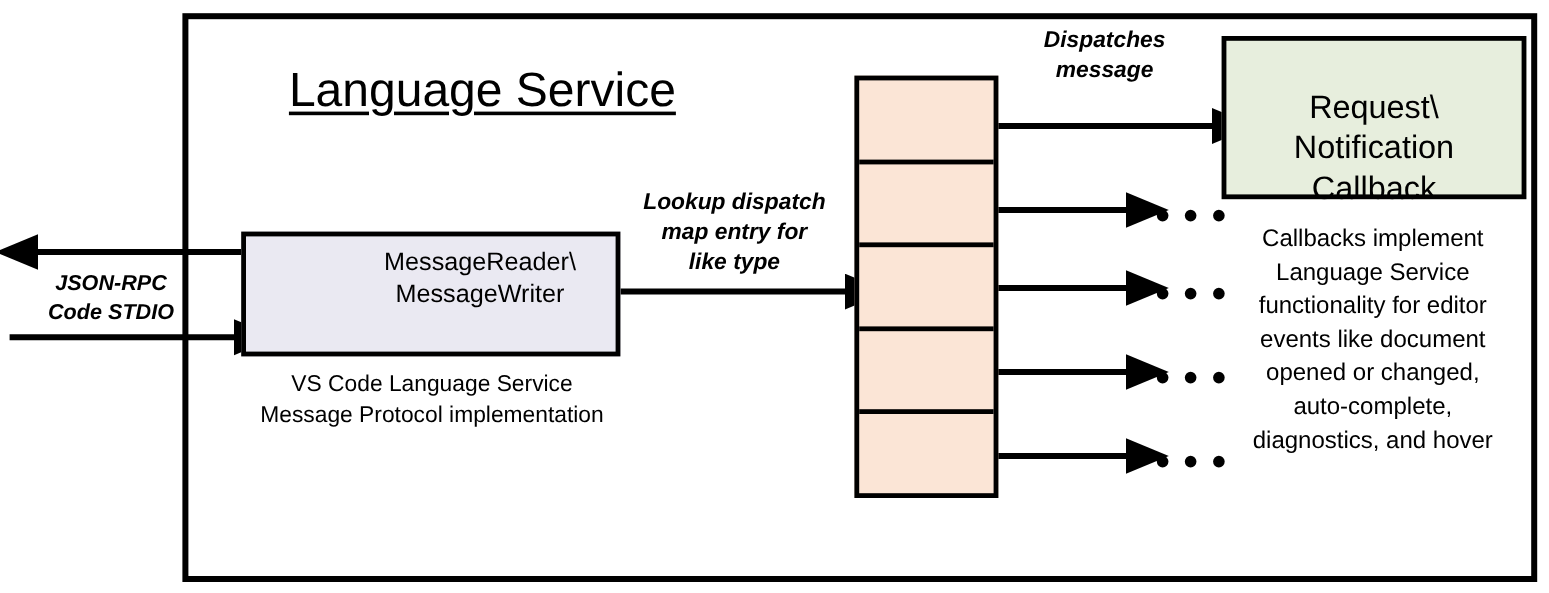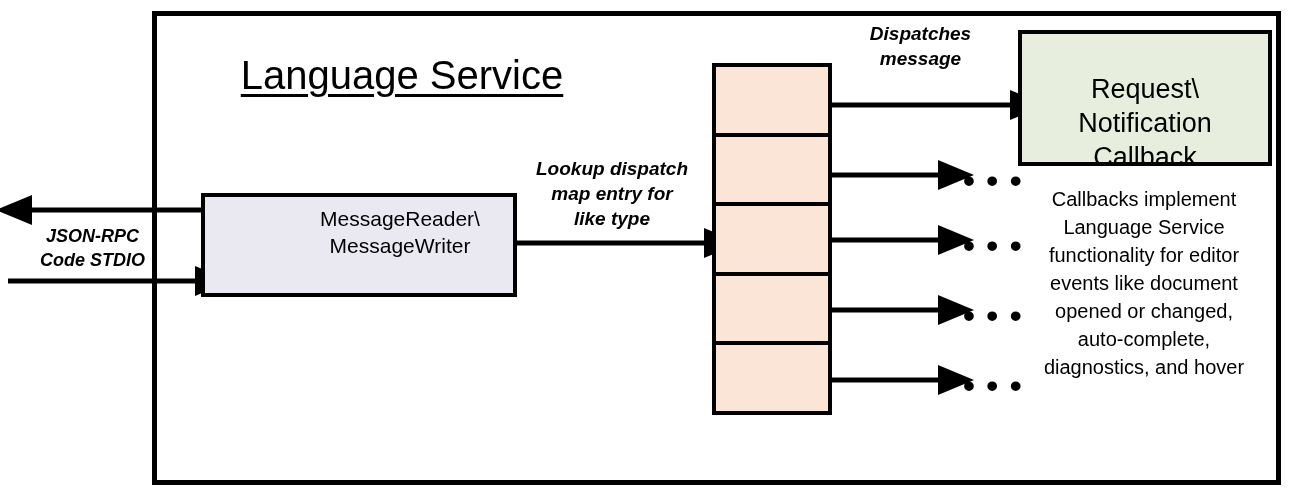--- a/index.html
+++ b/index.html
@@ -224,20 +224,22 @@
       <line x1="790" y1="380" x2="940" y2="380" stroke="#000" stroke-width="5" marker-end="url(#arrowR)"></line>
     </g>
   </svg>
 
   <div class="txt" id="jsonrpc-label">JSON-RPC
 Code STDIO</div>
 
   <div id="mrw-box"></div>
   <div class="txt" id="mrw-label">MessageReader\
 MessageWriter</div>
+  <div class="txt" id="mrw-caption">VS Code Language Service
+Message Protocol implementation</div>
 
   <div class="txt" id="lookup-label">Lookup dispatch
 map entry for
 like type</div>
 
   <div id="dispatch-map">
     <div class="cell"></div>
     <div class="cell"></div>
     <div class="cell"></div>
     <div class="cell"></div>

